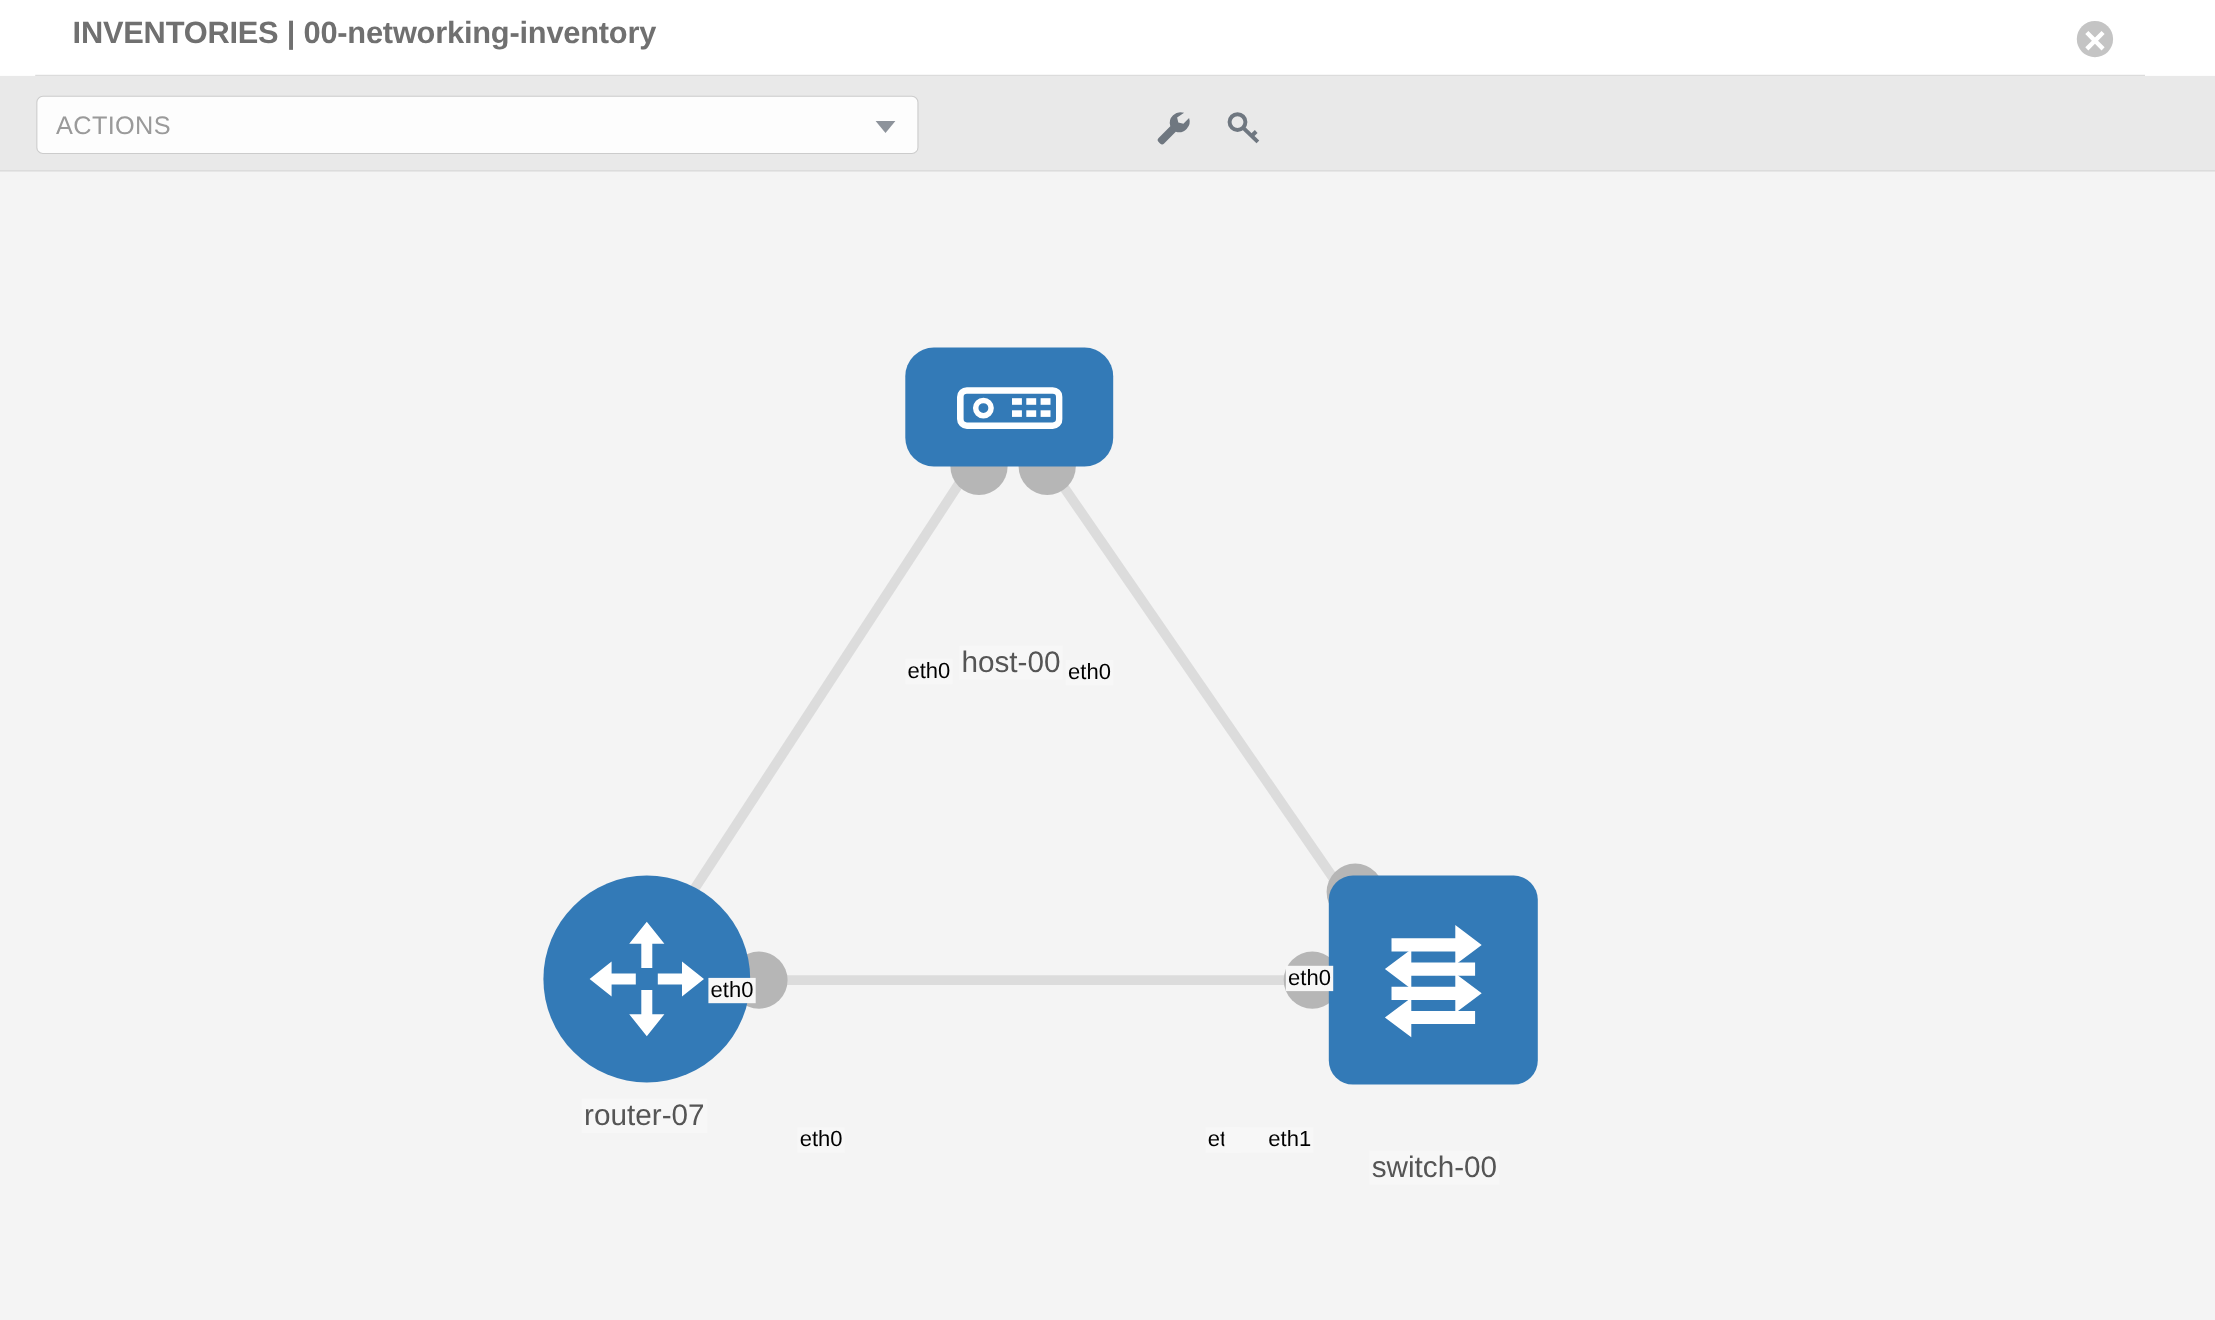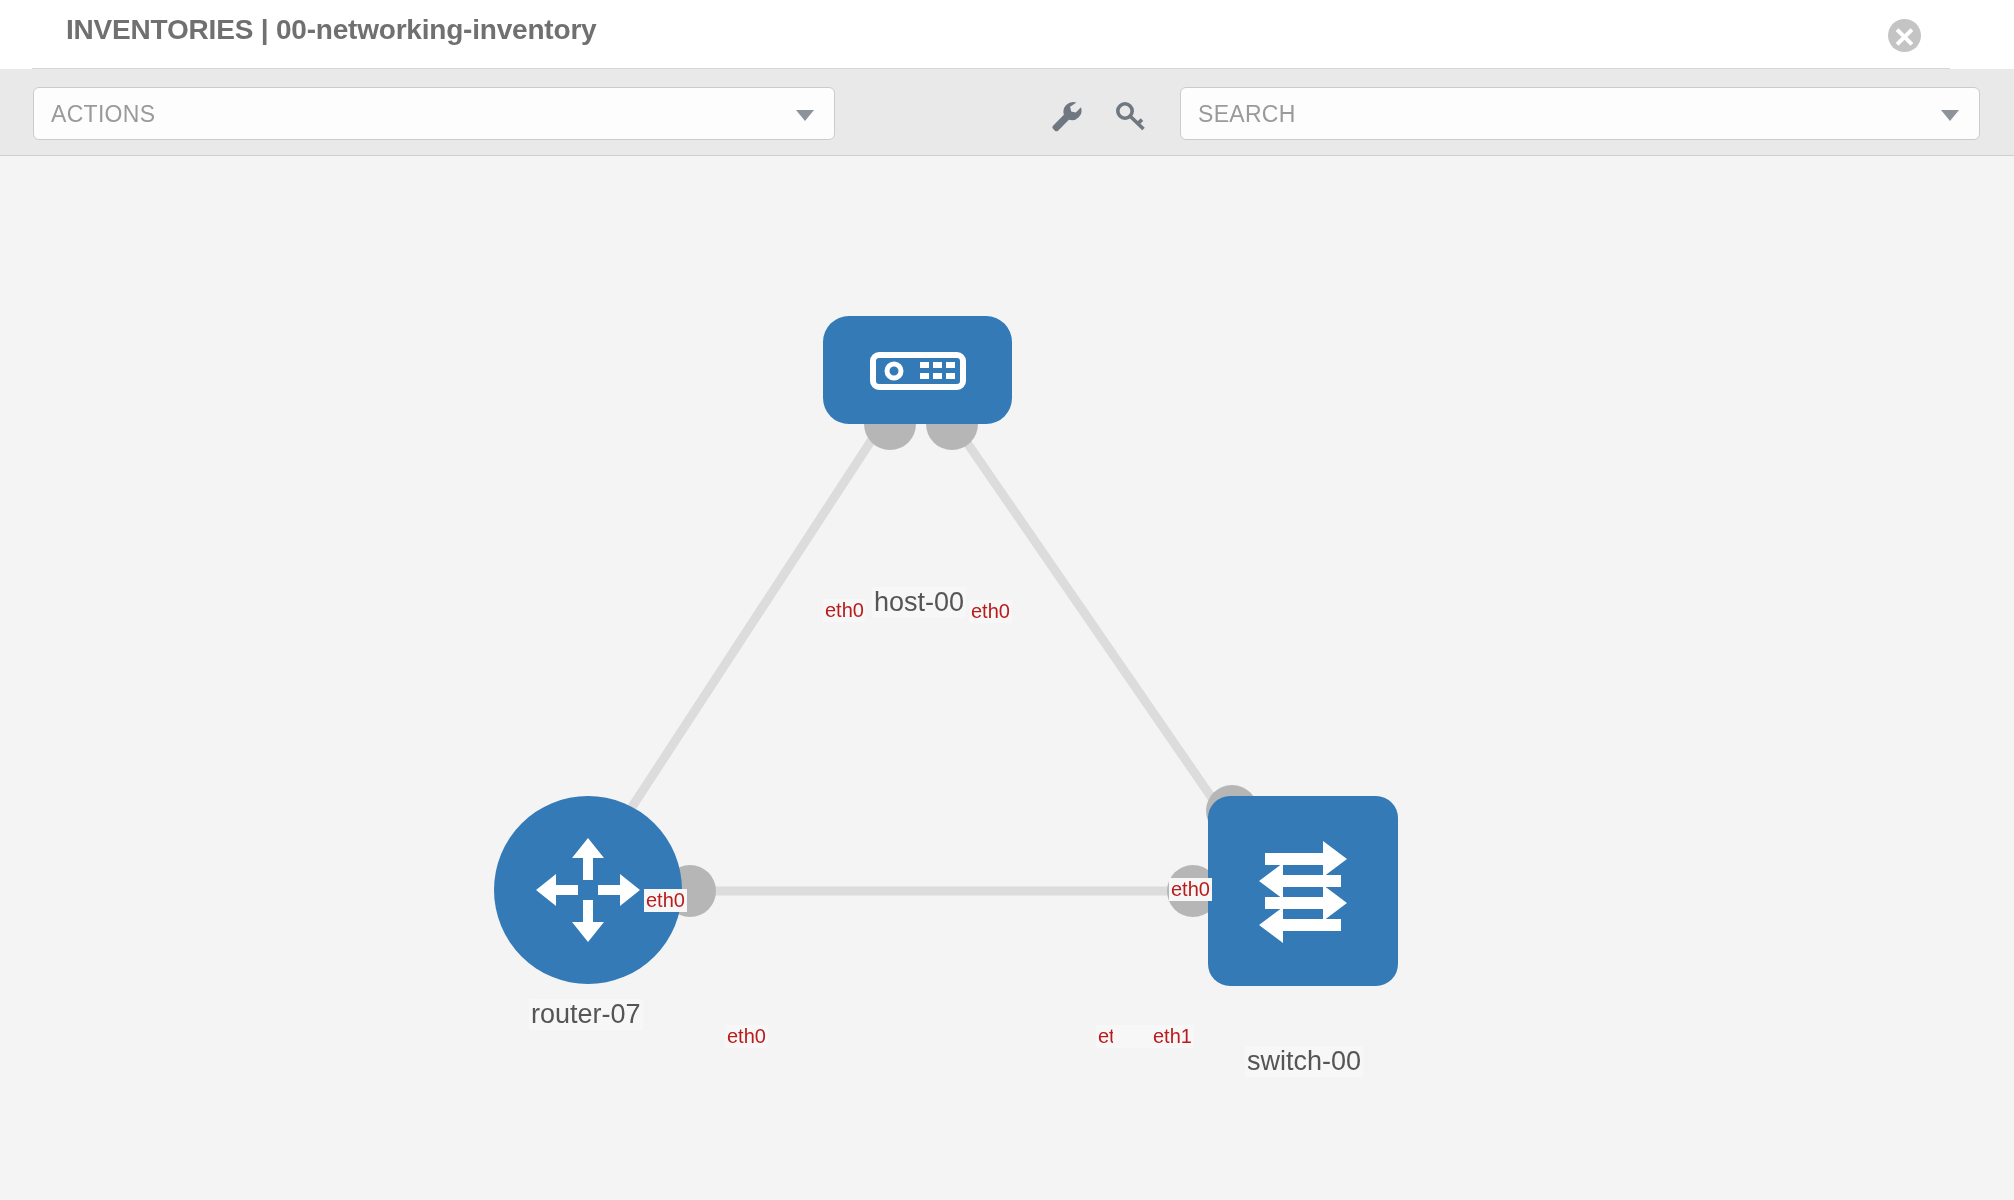--- a/index.html
+++ b/index.html
@@ -143,21 +143,21 @@
     white-space: nowrap;
     padding: 0 2px;
   }
   .label-host   { left: 872px; top: 431px; }
   .label-router { left: 529px; top: 843px; }
   .label-switch { left: 1245px; top: 890px; }
 
   .iface-label {
     position: absolute;
     font-size: 20px;
-    color: #b91c1c;
+    color: #000000;
     background: #f7f7f7;
     white-space: nowrap;
     padding: 0 2px;
   }
   .if-host-left   { left: 823px; top: 443px; }
   .if-host-right  { left: 969px; top: 444px; }
   .if-router-up   { left: 644px; top: 733px; }
   .if-switch-up   { left: 1169px; top: 722px; }
   .if-router-right{ left: 725px; top: 869px; }
   .if-switch-left-a { left: 1096px; top: 869px; }
@@ -191,24 +191,20 @@
   <div class="tool-icon key">
     <svg width="38" height="38" viewBox="0 0 38 38">
       <g fill="none" stroke="#6f7780" stroke-width="3.6">
         <circle cx="13" cy="15" r="7.2"></circle>
         <path d="M18.2 20.2 L31.5 33"></path>
         <path d="M26 27.4 L30 23.6"></path>
       </g>
     </svg>
   </div>
 
-  <div class="search-box">
-    <span class="label">SEARCH</span>
-    <span class="caret"></span>
-  </div>
 </div>
 
 <div class="canvas">
 
   <svg class="topology-svg" viewBox="0 0 2014 1044">
 
     <line x1="886" y1="262" x2="600" y2="700" stroke="#dcdcdc" stroke-width="9"></line>
 
     <line x1="950" y1="262" x2="1245" y2="690" stroke="#dcdcdc" stroke-width="9"></line>
 

